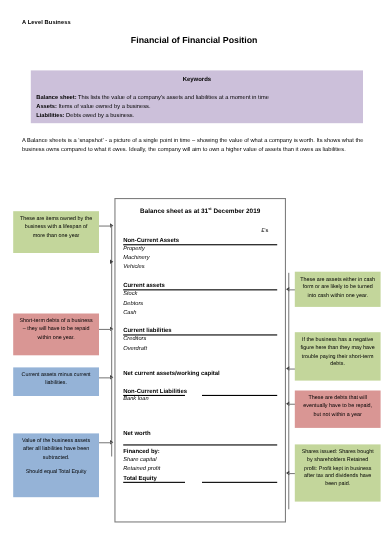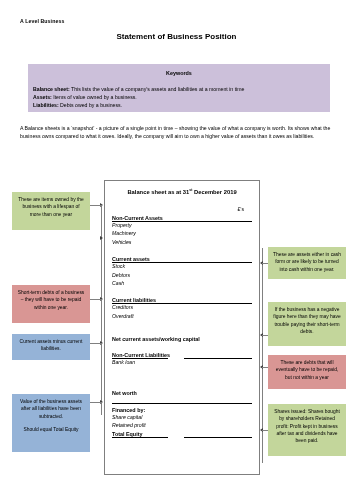--- a/index.html
+++ b/index.html
@@ -86,21 +86,21 @@
   }
   .arr.r{border-left:3.4px solid #404040;}
   .arr.l{border-right:3.4px solid #404040;}
 </style>
 </head>
 <body>
 
 <div class="page">
 
   <div class="subject">A Level Business</div>
-  <div class="doc-title">Statement of Business Position</div>
+  <div class="doc-title">Financial of Financial Position</div>
 
   <div class="keywords">
     <div class="kw-title">Keywords</div>
     <div class="kw-lines">
       <div><b>Balance sheet:</b><span> This lists the value of a company’s assets and liabilities at a moment in time</span></div>
       <div><b>Assets:</b><span> Items of value owned by a business.</span></div>
       <div><b>Liabilities:</b><span> Debts owed by a business.</span></div>
     </div>
   </div>
 

